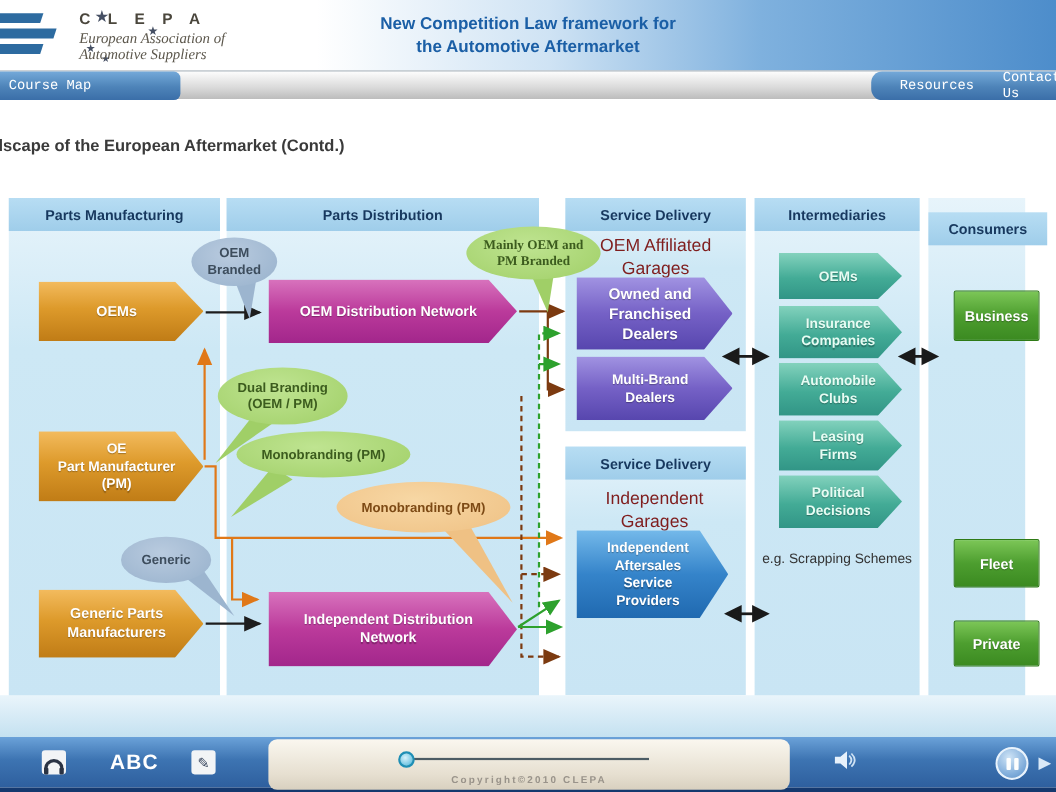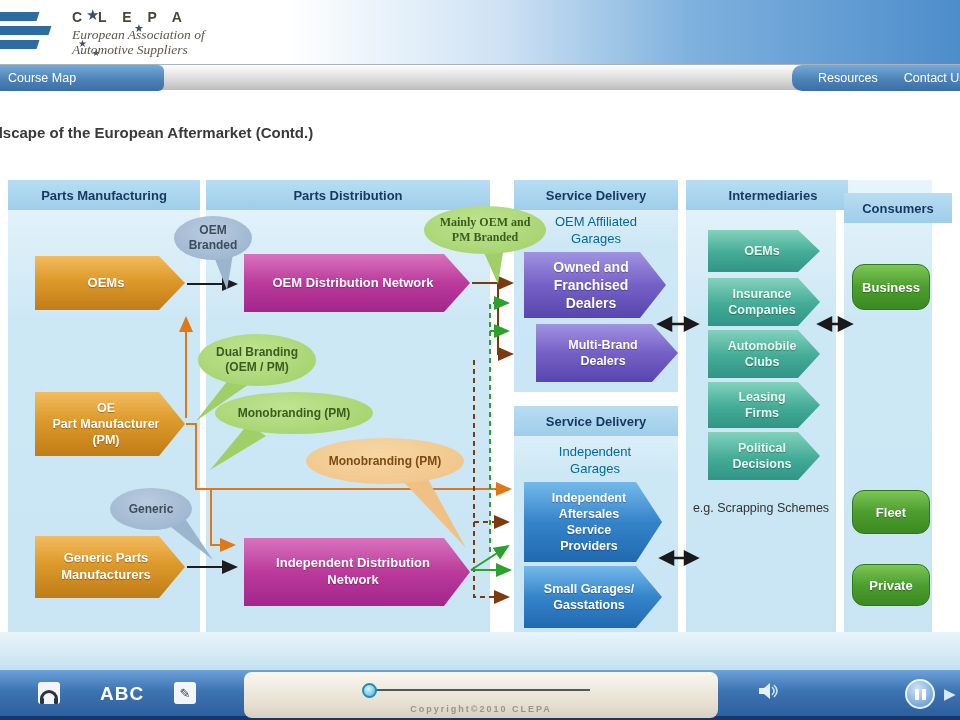--- a/index.html
+++ b/index.html
@@ -14,21 +14,21 @@
     letter-spacing:6px;color:#4a463c;}
   .org-sub{position:absolute;left:72px;font-family:"Liberation Serif",serif;
     font-style:italic;font-size:13.5px;color:#5c574c;}
   .star{position:absolute;color:#454f63;}
   .banner-title{position:absolute;left:290px;top:12px;width:380px;text-align:center;
     font-size:15.5px;font-weight:700;color:#1b5fa6;line-height:1.35;}
 
   
   .nav{position:absolute;left:0;top:64px;width:960px;height:26px;
     background:linear-gradient(180deg,#fdfdfd,#d9d9d9 60%,#bcbcbc);
-    border-top:1px solid #aab4bc;box-sizing:border-box;}
+    border-top:1px solid #aab4bc;box-sizing:border-box;font-family:Liberation Mono, monospace;}
   .nav-tab{position:absolute;top:0;height:26px;color:#fff;font-size:12.5px;
     display:flex;align-items:center;
     background:linear-gradient(180deg,#74a9d9,#4d83b8 55%,#3a6ea8);}
   .tab-left{left:-16px;width:180px;border-radius:0 6px 6px 0;padding-left:24px;box-sizing:border-box;}
   .tab-right{left:792px;width:176px;border-radius:10px 0 0 10px;justify-content:flex-start;
     gap:26px;padding-left:26px;box-sizing:border-box;}
 
   
   .heading{position:absolute;left:-33px;top:124px;font-size:15px;font-weight:700;color:#3a3a3a;}
   .panel{position:absolute;background:linear-gradient(180deg,#e7f4fb,#cde8f5 30%,#c9e5f4);}
@@ -44,29 +44,29 @@
     clip-path:polygon(0 0,calc(100% - 26px) 0,100% 50%,calc(100% - 26px) 100%,0 100%);
     text-shadow:0 1px 1px rgba(0,0,0,.3);padding-left:12px;}
   .orange{background:linear-gradient(180deg,#f3bb5e,#dd9a2b 45%,#c07c16);}
   .magenta{background:linear-gradient(180deg,#d873bd,#bb3a9b 50%,#a2268b);}
   .purple{background:linear-gradient(180deg,#a193e2,#7561c6 50%,#5746ae);}
   .bluebx{background:linear-gradient(180deg,#74b9ea,#3584ca 50%,#2069b0);}
   .teal{background:linear-gradient(180deg,#83d2bd,#43ab96 55%,#319586);
     clip-path:polygon(0 0,calc(100% - 22px) 0,100% 50%,calc(100% - 22px) 100%,0 100%);
     font-size:12.5px;color:#e6fcf3;padding-right:16px;}
   .gbox{position:absolute;display:flex;align-items:center;justify-content:center;
-    color:#fff;font-weight:700;font-size:13px;border:1px solid #2e7a16;border-radius:12px;
+    color:#fff;font-weight:700;font-size:13px;border:1px solid #2e7a16;border-radius:2px;
     background:linear-gradient(180deg,#7cc657,#4d9e2f 50%,#3b8a21);
-    text-shadow:0 1px 1px rgba(0,0,0,.3);box-sizing:border-box;}
+    text-shadow:0 1px 1px rgba(0,0,0,.3);box-sizing:border-box;margin-left:15px;}
   .bubble{position:absolute;border-radius:50%;display:flex;align-items:center;justify-content:center;
     text-align:center;font-weight:700;font-size:12px;line-height:1.25;white-space:pre-line;}
   .bub-green{background:radial-gradient(ellipse at 45% 35%,#bfe491,#a0cf67);color:#3c5c1e;}
   .bub-gray{background:radial-gradient(ellipse at 45% 35%,#b9cbdf,#97b1cc);color:#3d4d5d;}
   .bub-orange{background:radial-gradient(ellipse at 45% 35%,#f7d7a4,#efc184);color:#7d4a15;}
-  .dlabel{position:absolute;text-align:center;color:#0369a1;font-size:13px;line-height:1.3;white-space:pre-line;}
+  .dlabel{position:absolute;text-align:center;color:#7f1d1d;font-size:16px;line-height:1.3;white-space:pre-line;}
 
   
   .player{position:absolute;left:0;top:670px;width:960px;height:50px;
     background:linear-gradient(180deg,#6ba2d9 0%,#3d74b2 45%,#2e5f9e 100%);
     border-bottom:4px solid #14386e;box-sizing:border-box;}
   .ic-box{position:absolute;width:22px;height:22px;background:#f2f4f6;border-radius:3px;
     display:flex;align-items:center;justify-content:center;}
   .beige{position:absolute;left:244px;top:2px;width:474px;height:46px;border-radius:8px;
     background:linear-gradient(180deg,#faf7ef,#e6dfd0 70%,#d8d0bf);}
   .seek-track{position:absolute;left:376px;top:19px;width:214px;height:2px;background:#4c5c64;}
@@ -92,20 +92,24 @@
       <div style="left:-8px;top:26px;width:58px;height:9px;"></div>
       <div style="left:-8px;top:40px;width:46px;height:9px;"></div>
     </div>
     <span class="star" style="left:86px;top:6px;font-size:15px;">★</span>
     <span class="star" style="left:134px;top:22px;font-size:11px;">★</span>
     <span class="star" style="left:78px;top:38px;font-size:10px;">★</span>
     <span class="star" style="left:92px;top:48px;font-size:9px;">★</span>
     <div class="org-acronym">C L E P A</div>
     <div class="org-sub" style="top:27px;">European Association of</div>
     <div class="org-sub" style="top:42px;">Automotive Suppliers</div>
+    <div class="banner-title">
+      <div>New Competition Law framework for</div>
+      <div>the Automotive Aftermarket</div>
+    </div>
   </div>
 
   <div class="nav">
     <div class="nav-tab tab-left">
       <span>Course Map</span>
     </div>
     <div class="nav-tab tab-right">
       <span>Resources</span>
       <span>Contact Us</span>
     </div>
@@ -117,21 +121,21 @@
   <div class="panel" style="left:206px;top:180px;width:284px;height:458px;"></div>
   <div class="panel" style="left:514px;top:180px;width:164px;height:212px;"></div>
   <div class="panel" style="left:514px;top:406px;width:164px;height:226px;"></div>
   <div class="panel" style="left:686px;top:180px;width:150px;height:458px;"></div>
   <div class="panel" style="left:844px;top:180px;width:88px;height:458px;"></div>
   <div class="blubottom"></div>
 
   <div class="colhead" style="left:8px;top:180px;width:192px;">Parts Manufacturing</div>
   <div class="colhead" style="left:206px;top:180px;width:284px;">Parts Distribution</div>
   <div class="colhead" style="left:514px;top:180px;width:164px;">Service Delivery</div>
-  <div class="colhead" style="left:686px;top:180px;width:150px;padding-left:12px;">Intermediaries</div>
+  <div class="colhead" style="left:686px;top:180px;width:150px;">Intermediaries</div>
   <div class="colhead" style="left:844px;top:193px;width:108px;">Consumers</div>
   <div class="colhead" style="left:514px;top:406px;width:164px;">Service Delivery</div>
 
   <svg width="960" height="720" style="position:absolute;left:0;top:0;pointer-events:none;z-index:7;">
     <defs>
       <marker id="mK" orient="auto" markerWidth="9" markerHeight="8" refX="7" refY="3.5">
           <path d="M0,0 L8,3.5 L0,7 Z" fill="#1d1d1d"></path>
         </marker>
       <marker id="mO" orient="auto" markerWidth="9" markerHeight="8" refX="7" refY="3.5">
           <path d="M0,0 L8,3.5 L0,7 Z" fill="#e07818"></path>
@@ -195,31 +199,29 @@
   <div class="abox orange" style="left:35px;top:536px;width:150px;height:62px;z-index:6;">Generic Parts
 Manufacturers</div>
   <div class="abox magenta" style="left:244px;top:538px;width:226px;height:68px;z-index:6;">Independent Distribution
 Network</div>
 
   <div class="dlabel" style="left:520px;top:214px;width:152px;z-index:6;">OEM Affiliated
 Garages</div>
   <div class="abox purple" style="left:524px;top:252px;width:142px;height:66px;z-index:6;font-size:14px;">Owned and
 Franchised
 Dealers</div>
-  <div class="abox purple" style="left:524px;top:324px;width:142px;height:58px;z-index:6;font-size:12.5px;margin-left:12px;">Multi-Brand
+  <div class="abox purple" style="left:524px;top:324px;width:142px;height:58px;z-index:6;font-size:12.5px;">Multi-Brand
 Dealers</div>
 
   <div class="dlabel" style="left:524px;top:444px;width:142px;z-index:6;">Independent
 Garages</div>
   <div class="abox bluebx" style="left:524px;top:482px;width:138px;height:80px;z-index:6;font-size:12.5px;">Independent
 Aftersales
 Service
 Providers</div>
-  <div class="abox bluebx" style="left:524px;top:566px;width:138px;height:62px;z-index:6;font-size:12.5px;">Small Garages/
-Gasstations</div>
 
   <div class="abox teal" style="left:708px;top:230px;width:112px;height:42px;z-index:6;">OEMs</div>
   <div class="abox teal" style="left:708px;top:278px;width:112px;height:48px;z-index:6;">Insurance
 Companies</div>
   <div class="abox teal" style="left:708px;top:330px;width:112px;height:48px;z-index:6;">Automobile
 Clubs</div>
   <div class="abox teal" style="left:708px;top:382px;width:112px;height:46px;z-index:6;">Leasing
 Firms</div>
   <div class="abox teal" style="left:708px;top:432px;width:112px;height:48px;z-index:6;">Political
 Decisions</div>

